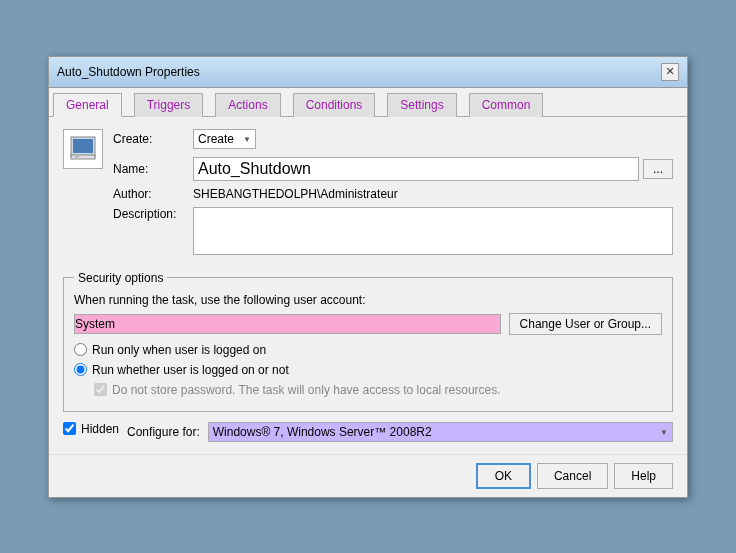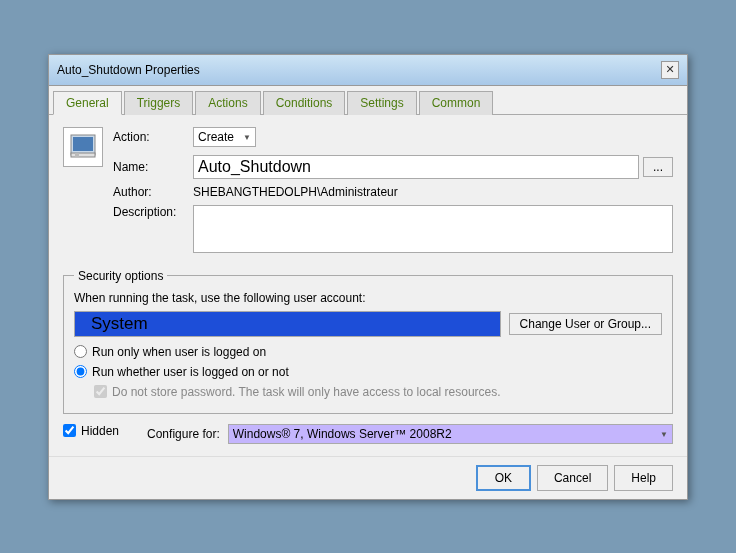--- a/index.html
+++ b/index.html
@@ -51,23 +51,23 @@
       background: #f0f0f0;
       padding: 4px 4px 0;
       border-bottom: 1px solid #aaa;
     }
     .tab {
       padding: 4px 12px;
       border: 1px solid #aaa;
       border-bottom: none;
       background: #e0e0e0;
       cursor: pointer;
-      margin-right: 2px;
-      font-size: 12px;
-      color: #4d7c0f;
+      margin-right: 12px;
+      font-size: 12px;
+      color: #a21caf;
       position: relative;
       top: 1px;
     }
     .tab.active {
       background: #f0f0f0;
       border-bottom: 1px solid #f0f0f0;
       z-index: 1;
     }
     .content {
       padding: 12px 14px;
@@ -173,24 +173,24 @@
       font-size: 12px;
       margin-bottom: 6px;
     }
     .user-account-row {
       display: flex;
       align-items: center;
       margin-bottom: 8px;
     }
     .user-input {
       flex: 1;
-      padding: 2px 16px;
-      border: 1px solid #aaa;
-      background: #1d4ed8;
-      font-size: 17px;
+      padding: 2px 0;
+      border: 1px solid #aaa;
+      background: #f9a8d4;
+      font-size: 12px;
       margin-right: 8px;
     }
     .change-btn {
       padding: 3px 10px;
       border: 1px solid #aaa;
       background: #f0f0f0;
       cursor: pointer;
       font-size: 12px;
       white-space: nowrap;
     }
@@ -218,21 +218,21 @@
     .checkbox-disabled {
       color: #888;
     }
     .bottom-row {
       display: flex;
       align-items: center;
       margin-top: 4px;
     }
     .configure-label {
       font-size: 12px;
-      margin-left: 28px;
+      margin-left: 8px;
       margin-right: 8px;
     }
     .configure-select {
       flex: 1;
       padding: 2px 20px 2px 4px;
       border: 1px solid #aaa;
       background: #c4b5fd;
       font-size: 12px;
     }
     .button-bar {
@@ -291,21 +291,21 @@
       <div class="icon-box">
         <svg width="28" height="28" viewBox="0 0 28 28">
           <rect x="2" y="2" width="24" height="20" fill="#c8d8e8" stroke="#888" stroke-width="1"></rect>
           <rect x="4" y="4" width="20" height="14" fill="#4a7cb5"></rect>
           <rect x="2" y="20" width="24" height="4" fill="#e0e0e0" stroke="#888" stroke-width="1"></rect>
           <rect x="6" y="20" width="4" height="4" fill="#bbb"></rect>
         </svg>
       </div>
       <div class="top-fields">
         <div class="action-row">
-          <span class="action-label">Action:</span>
+          <span class="action-label">Create:</span>
           <div class="select-wrapper">
             <select>
               <option>Create</option>
             </select>
           </div>
         </div>
         <div class="field-row">
           <span class="field-label">Name:</span>
           <input type="text" class="field-input" value="Auto_Shutdown" style="">
           <button class="browse-btn">...</button>

